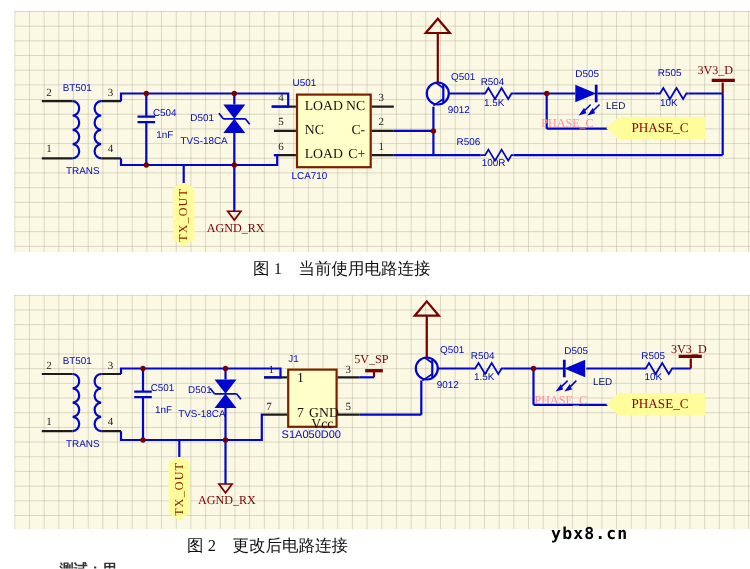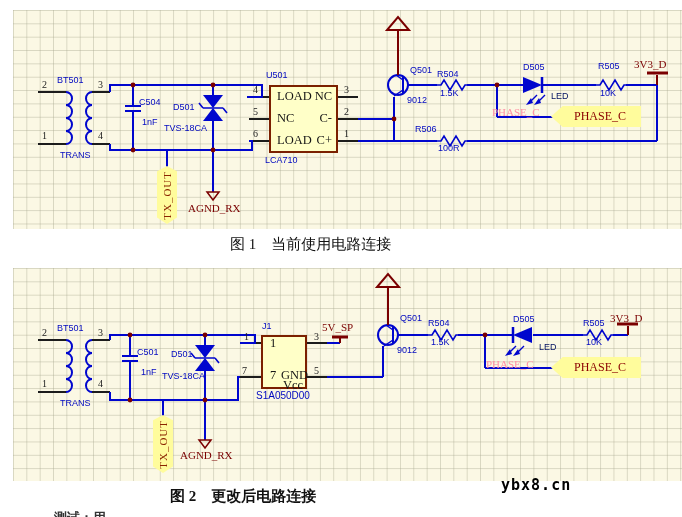--- a/index.html
+++ b/index.html
@@ -247,18 +247,18 @@
   <div class="lbl" style="left:539px;top:343px;color:#001060;">LED</div>
   <div class="lbl" style="left:583px;top:319px;">R505</div>
   <div class="lbl" style="left:586px;top:338px;">10K</div>
 
   <div class="ghost" style="left:486px;top:359px;">PHASE_C</div>
   <div class="flagh" style="left:551px;top:357px;width:90px;height:21px;">
     <span>PHASE_C</span>
   </div>
   <div class="red" style="left:610px;top:313px;">3V3_D</div>
 
-  <div class="caption" style="left:170px;top:487px;font-weight:bold;">图 2　更改后电路连接</div>
+  <div class="caption" style="left:170px;top:487px;">图 2　更改后电路连接</div>
 
   <div class="wm" style="left:501px;top:476px;">ybx8.cn</div>
   <div class="partial" style="left:54px;top:509px;">测试：用</div>
 
 </div>
 
 </body></html>

